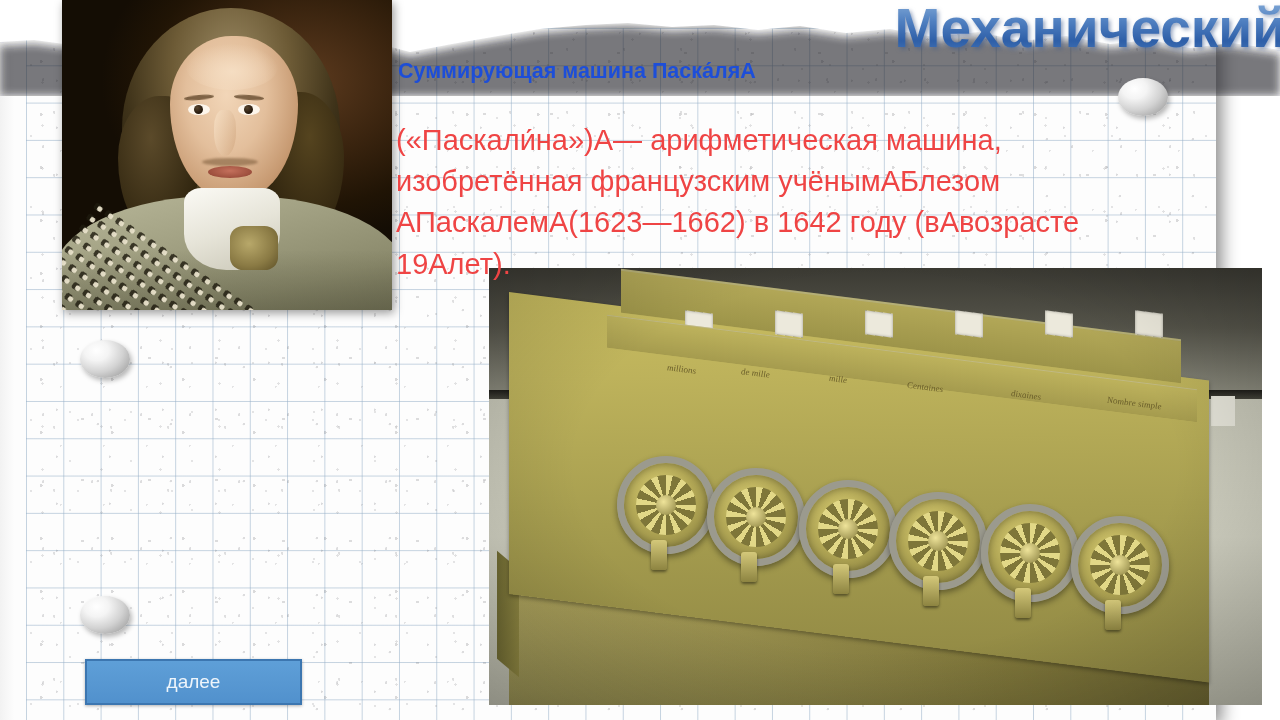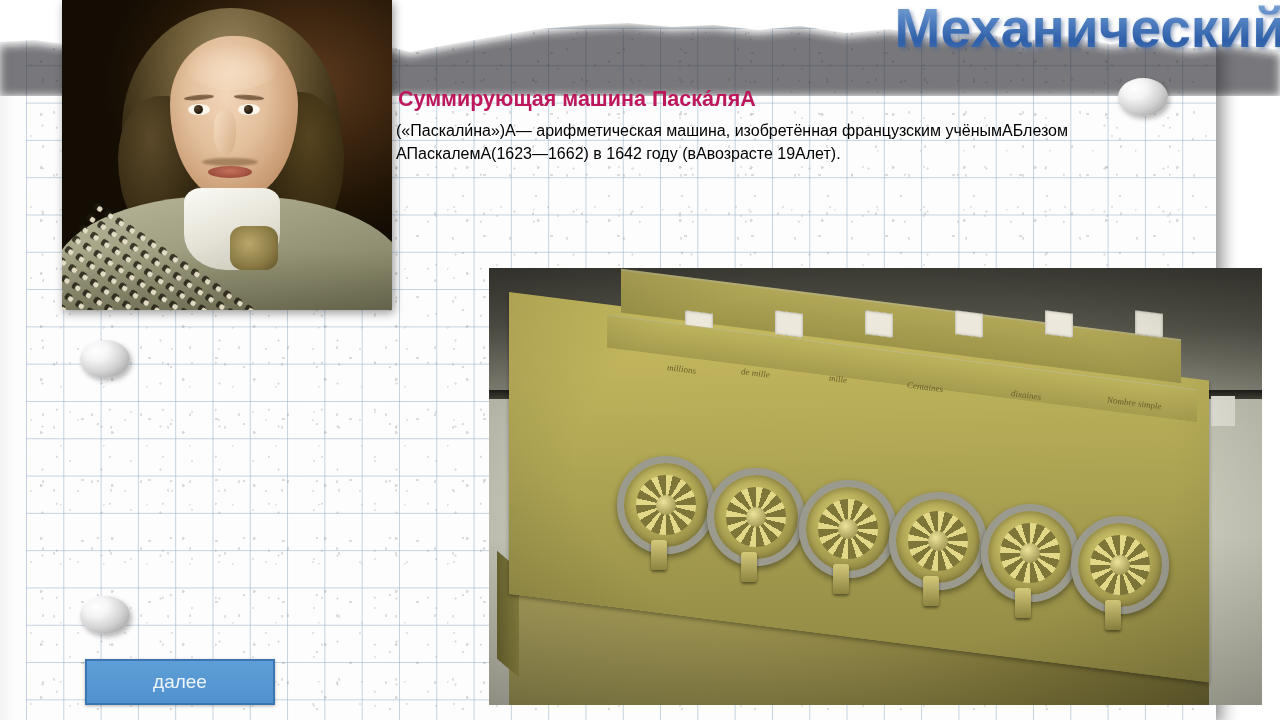--- a/index.html
+++ b/index.html
@@ -179,45 +179,45 @@
     font-family:"Liberation Sans","DejaVu Sans",sans-serif;
     background:linear-gradient(to bottom,#8fb4dd 0%,#4f7fc0 40%,#2e5fa8 70%,#4a7bbc 100%);
     -webkit-background-clip:text;background-clip:text;color:transparent;
     -webkit-text-fill-color:transparent;
     filter:drop-shadow(2px 2px 2px rgba(60,90,140,.55));
   }
 
   
   #body-title{
     position:absolute;left:398px;top:58px;width:640px;
-    font-size:21.5px;font-weight:bold;color:#be185d;line-height:1.25;margin-top:28px;
+    font-size:21.5px;font-weight:bold;color:#1d4ed8;line-height:1.25;
   }
   #body-para{
     position:absolute;left:396px;top:120px;width:790px;
-    font-size:16px;color:#000000;line-height:1.42;
+    font-size:29px;color:#ef4444;line-height:1.42;
   }
 
   
   .bullet{
     position:absolute;width:50px;height:38px;border-radius:50%;
     background:radial-gradient(ellipse at 33% 28%,#ffffff 0%,#f4f4f4 26%,#d2d2d2 56%,#a9a9a9 82%,#8e8e8e 100%);
     box-shadow:2px 3px 5px rgba(0,0,0,.28);
   }
   #bullet-1{left:80px;top:340px;}
   #bullet-2{left:80px;top:596px;}
   #bullet-3{left:1118px;top:78px;}
 
   #side-text{
     position:absolute;left:128px;top:343px;width:318px;
     font-size:18.5px;color:#111;line-height:1.36;
   }
 
   
   #next-btn{
-    position:absolute;left:85px;top:659px;width:190px;height:46px;
+    position:absolute;left:85px;top:659px;width:217px;height:46px;
     background:linear-gradient(to bottom,#5e9fd8 0%,#5898d2 50%,#5191cd 100%);
     border:2px solid #3c76b0;box-sizing:border-box;
     color:#eef5fb;font-size:19px;display:flex;align-items:center;justify-content:center;
     cursor:pointer;box-shadow:0 1px 3px rgba(0,0,0,.3);
   }
 </style>
 </head>
 <body>
 
 <div id="slide">

